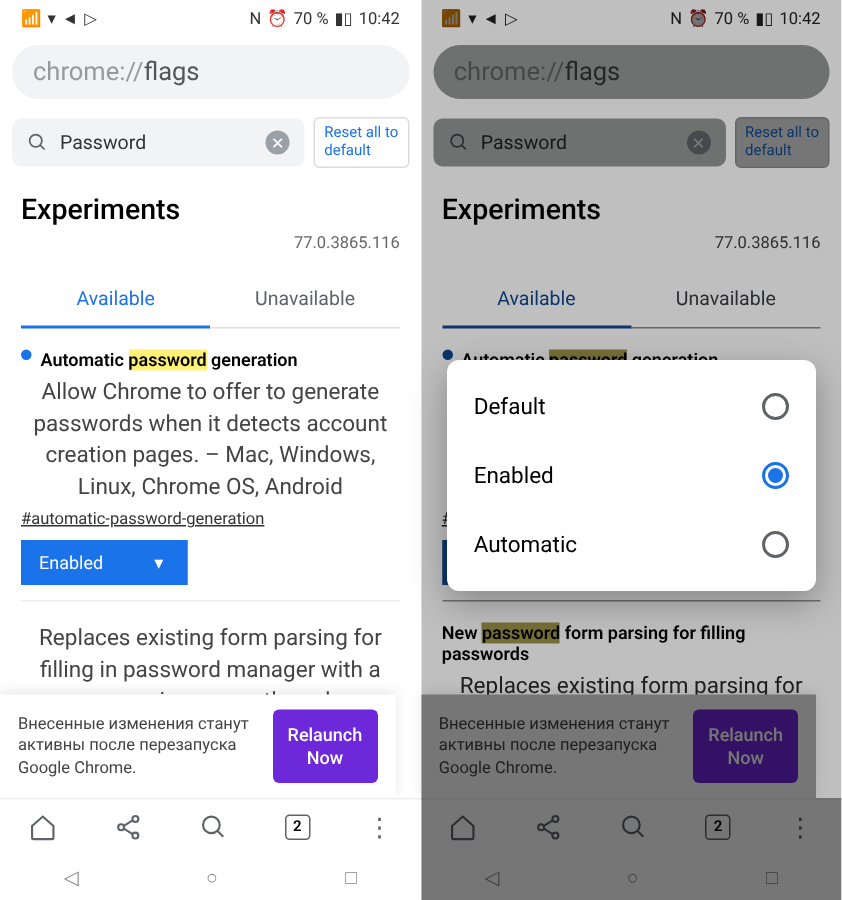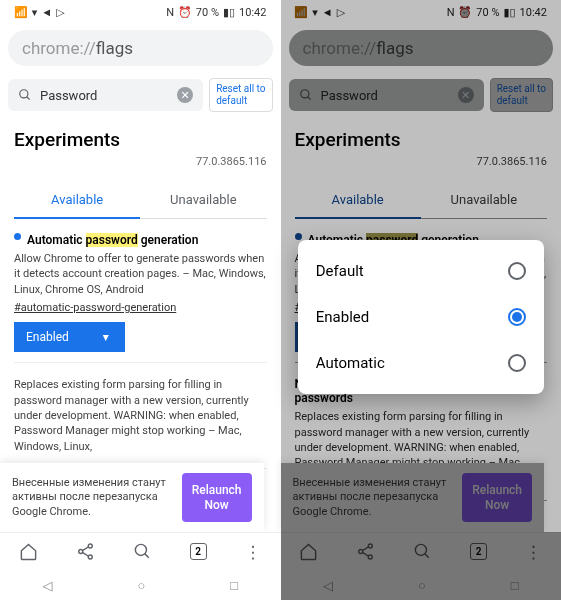--- a/index.html
+++ b/index.html
@@ -25,27 +25,27 @@
 .content { flex: 1; padding: 10px 14px 4px; overflow: hidden; }
 h1 { font-size: 19px; font-weight: 500; margin-bottom: 4px; }
 .ver { font-size: 11px; color: #666; margin-bottom: 14px; text-align: right; }
 .tabs { display: flex; }
 .tab { flex: 1; text-align: center; padding: 10px 0; font-size: 13px; color: #5f6368; border-bottom: 1px solid #ddd; }
 .tab.active { color: #1a73e8; border-bottom: 2px solid #1a73e8; }
 .flag { padding: 14px 0 10px; border-bottom: 1px solid #eee; }
 .flag-title { font-size: 12px; font-weight: 600; display: flex; align-items: flex-start; gap: 6px; margin-bottom: 4px; }
 .dot { width: 7px; height: 7px; background: #1a73e8; border-radius: 50%; }
 .hl { background: #fff176; }
-.flag-desc { font-size: 11px; color: #444; line-height: 1.4; margin-bottom: 4px; }
+.flag-desc { font-size: 15px; color: #444; line-height: 1.4; margin-bottom: 4px; text-align: center; }
 .flag-link { font-size: 11px; text-decoration: underline; color: #333; }
 .select { margin-top: 8px; background: #1a73e8; color: #fff; font-size: 12px; padding: 6px 10px; display: inline-flex; align-items: center; gap: 30px; border: 2px solid #1a73e8; }
 .select .arrow { background: #1a73e8; padding: 0 4px; }
 .relaunch { position: absolute; bottom: 68px; left: 0; right: 17px; background: #fff; box-shadow: 0 -2px 8px rgba(0,0,0,0.1); padding: 10px 12px; display: flex; align-items: center; gap: 10px; }
 .relaunch-txt { flex: 1; font-size: 11px; color: #444; line-height: 1.3; }
-.relaunch-btn { background: #8b5cf6; color: #fff; padding: 10px 10px; border-radius: 4px; font-size: 12px; font-weight: 500; text-align: center; line-height: 1.2; }
+.relaunch-btn { background: #6d28d9; color: #fff; padding: 10px 10px; border-radius: 4px; font-size: 12px; font-weight: 500; text-align: center; line-height: 1.2; }
 .chromebar { position: absolute; bottom: 30px; left: 0; right: 0; height: 38px; border-top: 1px solid #eee; display: flex; justify-content: space-around; align-items: center; background: #fff; }
 .chromebar .ic { color: #5f6368; font-size: 17px; }
 .tabcount { border: 1.5px solid #5f6368; border-radius: 3px; width: 17px; height: 17px; display: flex; align-items: center; justify-content: center; font-size: 10px; font-weight: 600; }
 .sysbar { position: absolute; bottom: 0; left: 0; right: 0; height: 30px; display: flex; justify-content: space-around; align-items: center; background: #fff; }
 .sysbar .nav { color: #888; font-size: 13px; }
 svg { display: block; }
 </style>
 </head>
 <body>
 

